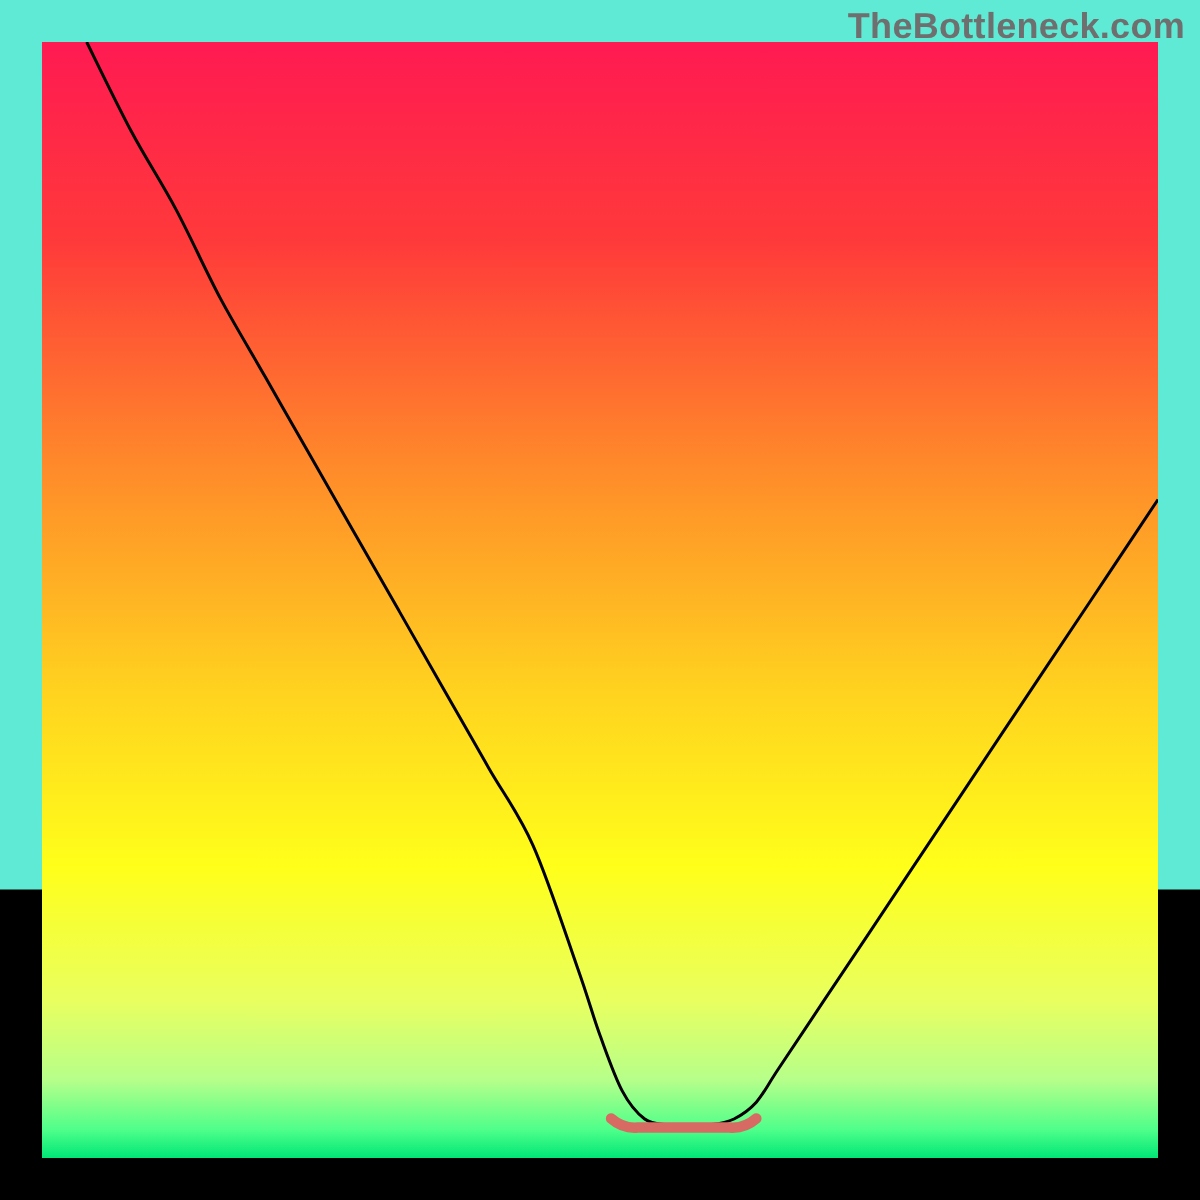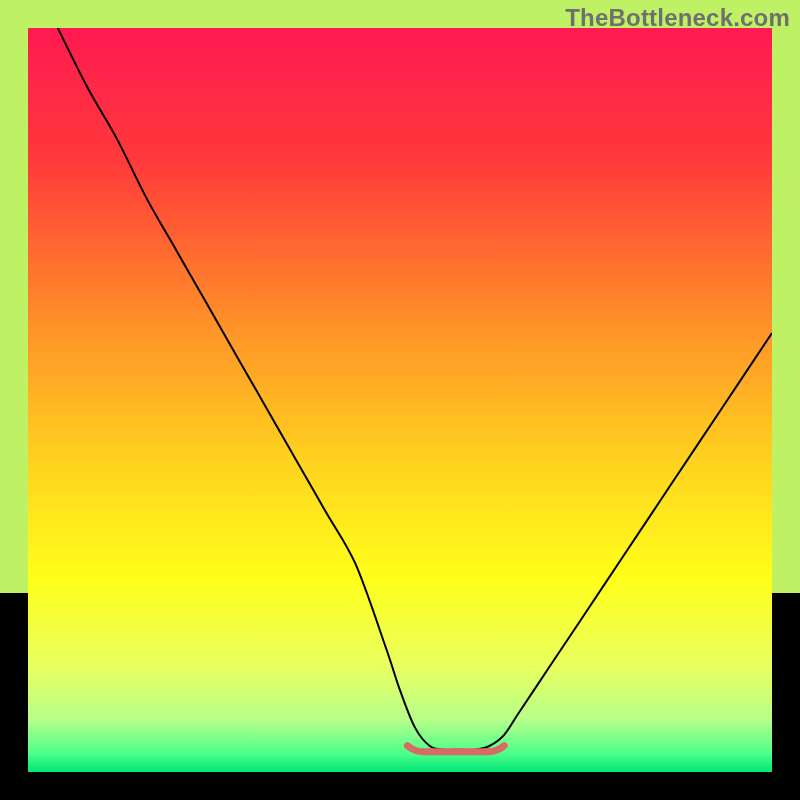--- a/index.html
+++ b/index.html
@@ -8,21 +8,21 @@
     width: 800px;
     height: 800px;
     background: #000;
     overflow: hidden;
     font-family: Arial, Helvetica, sans-serif;
   }
   .frame {
     position: relative;
     width: 800px;
     height: 593px;
-    background: #bef264;
+    background: #5eead4;
   }
   .plot {
     position: absolute;
     left: 28px;
     top: 28px;
     width: 744px;
     height: 744px;
   }
   .watermark {
     position: absolute;

